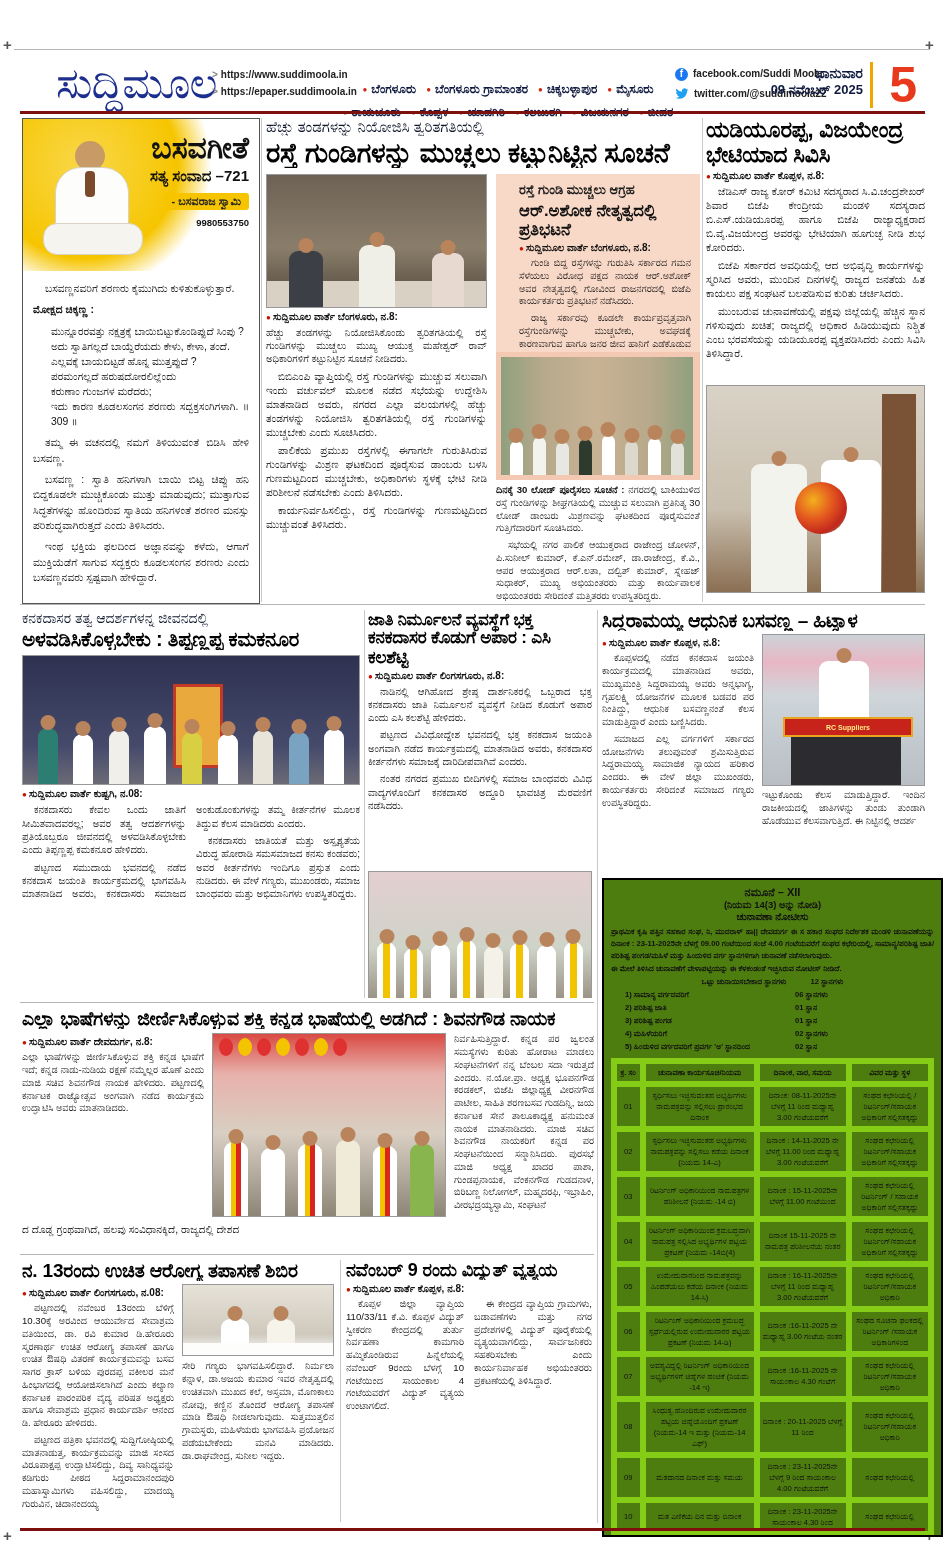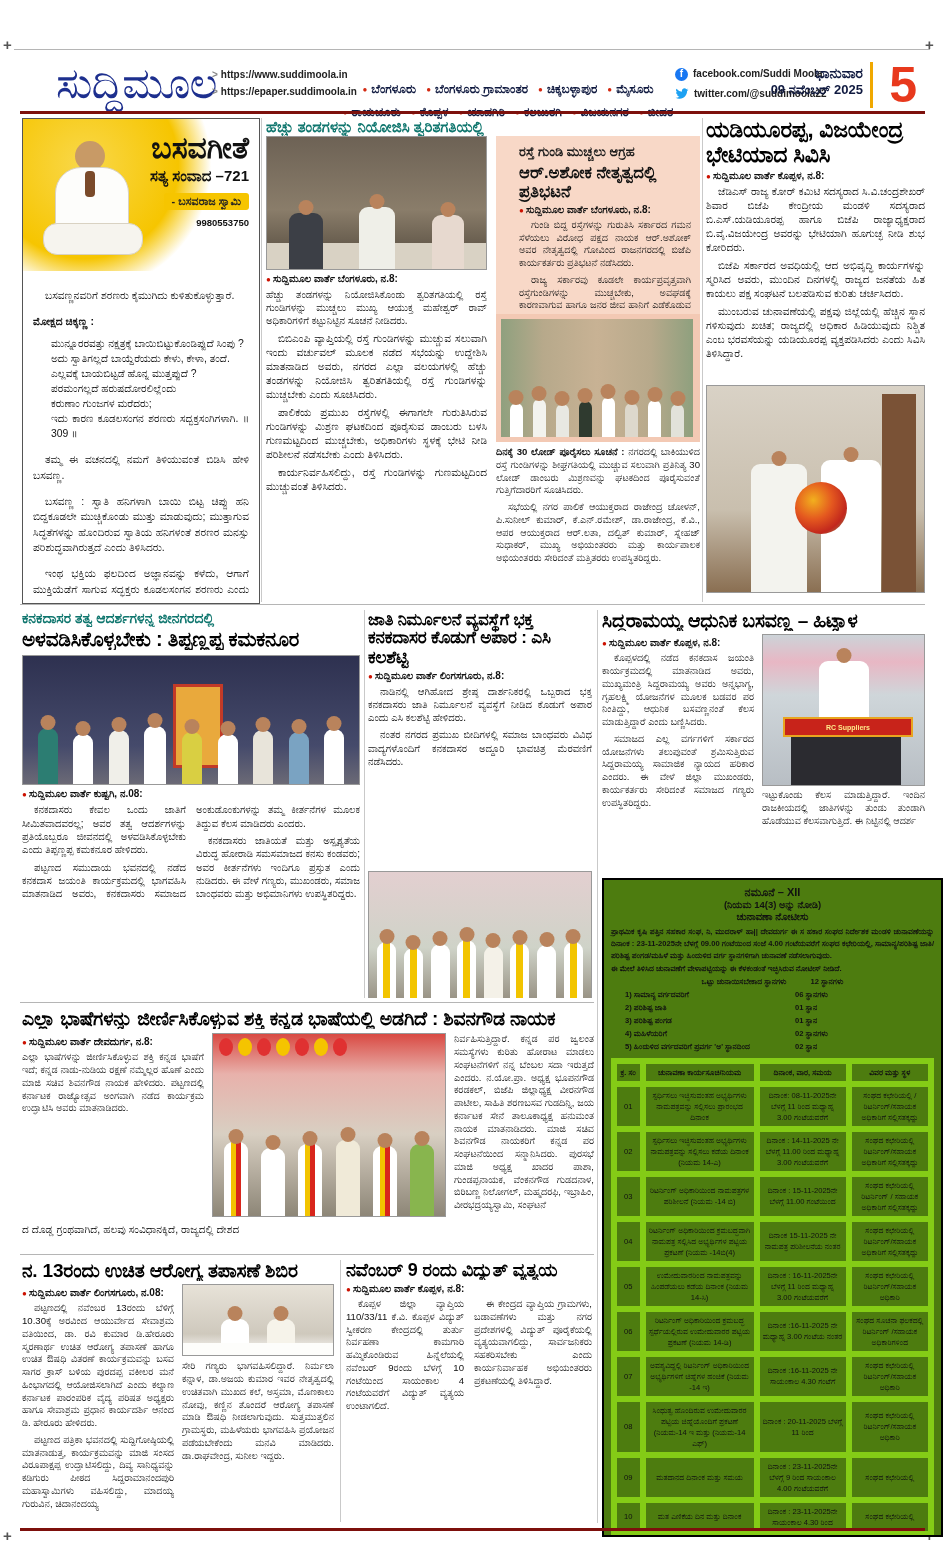--- a/index.html
+++ b/index.html
@@ -19,21 +19,21 @@
   .social-line{font-size:10px;font-weight:bold;color:#222;display:flex;align-items:center;gap:5px;line-height:2;}
   .fb-badge{display:inline-flex;width:13px;height:13px;border-radius:50%;background:#1877f2;color:#fff;
             font-size:10px;font-weight:bold;align-items:center;justify-content:center;}
   .tw-badge{display:inline-block;width:14px;height:12px;}
   .date-block{text-align:right;font-weight:bold;color:#101a40;}
   .date-day{font-size:14px;}
   .date-date{font-size:13px;}
   .page-no{font-size:50px;font-weight:bold;color:#e8391d;line-height:1;}
   .orange-bar{background:#f0a800;width:3px;}
   
-  .kicker{font-weight:bold;color:#0f766e;}
+  .kicker{font-weight:normal;color:#0f172a;}
   .headline{font-weight:bold;color:#000;line-height:1.12;letter-spacing:-0.2px;}
   .one-line{white-space:nowrap;overflow:hidden;}
   .byline{font-size:10px;font-weight:bold;color:#111;margin:3px 0;}
   .byline::before{content:"● ";color:#cc1100;font-size:8px;}
   .bt{font-size:10.5px;line-height:1.33;text-align:justify;overflow:hidden;}
   .bt p{margin:0 0 4px;text-indent:12px;}
   .bt.small{font-size:9.6px;}
   .capt{font-size:10px;line-height:1.3;text-align:justify;}
   
   .photo{position:relative;overflow:hidden;border:1px solid #999;}
@@ -48,21 +48,21 @@
   
   .basava{border:1px solid #555;background:#fff;}
   .basava-top{position:relative;height:152px;
      background:radial-gradient(circle at 26% 30%,#f9d84a 0%,#f6c500 46%,rgba(246,197,0,0) 62%);}
   .basava-title{font-size:30px;font-weight:800;color:#111;}
   .basava-sub{font-size:15px;font-weight:bold;}
   .basava-chip{display:inline-block;background:#f6c500;color:#222;font-size:11px;font-weight:bold;
                padding:2px 8px;border-radius:3px;}
   .basava-phone{font-size:9.5px;font-weight:bold;}
   .basava-body{font-size:10.6px;line-height:1.45;text-align:justify;padding:6px 10px;overflow:hidden;}
-  .basava-body p{margin:11px 0 6px;text-indent:12px;}
+  .basava-body p{margin:4px 0 6px;text-indent:12px;}
   .verse{margin:0 0 6px 18px;font-size:10.4px;line-height:1.45;}
   
   .notice{border:2px solid #000;background:#4d7c0f;padding:6px 7px;font-size:7.6px;overflow:hidden;}
   .notice-t1{text-align:center;font-weight:bold;font-size:11px;}
   .notice-t2{text-align:center;font-weight:bold;font-size:9.5px;}
   .notice-t3{text-align:center;font-weight:bold;font-size:10px;margin-bottom:3px;}
   .notice-intro{font-weight:bold;text-align:justify;line-height:1.55;margin-bottom:2px;}
   .notice-total{display:flex;justify-content:center;gap:24px;font-weight:bold;margin:2px 0;}
   .alloc{font-weight:bold;margin:0 0 4px 14px;}
   .alloc-row{display:flex;line-height:1.7;}
@@ -158,20 +158,21 @@
           <div>ಇದು ಕಾರಣ ಕೂಡಲಸಂಗನ ಶರಣರು ಸದ್ಭಕ್ತಸಂಗಿಗಳಾಗಿ.  ॥ 309 ॥</div>
         </div>
       <p>ತಮ್ಮ ಈ ವಚನದಲ್ಲಿ ನಮಗೆ ತಿಳಿಯುವಂತೆ ಬಿಡಿಸಿ ಹೇಳಿ ಬಸವಣ್ಣ.</p>
       <p>ಬಸವಣ್ಣ : ಸ್ವಾತಿ ಹನಿಗಳಾಗಿ ಬಾಯಿ ಬಿಟ್ಟ ಚಿಪ್ಪು ಹನಿ ಬಿದ್ದಕೂಡಲೇ ಮುಚ್ಚಿಕೊಂಡು ಮುತ್ತು ಮಾಡುವುದು; ಮುತ್ತಾಗುವ ಸಿದ್ಧತೆಗಳನ್ನು ಹೊಂದಿರುವ ಸ್ವಾತಿಯ ಹನಿಗಳಂತೆ ಶರಣರ ಮನಸ್ಸು ಪರಿಶುದ್ಧವಾಗಿರುತ್ತದೆ ಎಂದು ತಿಳಿಸಿದರು.</p>
       <p>ಇಂಥ ಭಕ್ತಿಯ ಫಲದಿಂದ ಅಜ್ಞಾನವನ್ನು ಕಳೆದು, ಆಗಾಗೆ ಮುಕ್ತಿಯೆಡೆಗೆ ಸಾಗುವ ಸದ್ಭಕ್ತರು ಕೂಡಲಸಂಗನ ಶರಣರು ಎಂದು ಬಸವಣ್ಣನವರು ಸ್ಪಷ್ಟವಾಗಿ ಹೇಳಿದ್ದಾರೆ.</p>
     </div>
   </div>
 
   <div class="abs" style="left:266px;top:118px;width:434px;height:484px;overflow:hidden;">
     <div class="kicker one-line" style="font-size:15px;">ಹೆಚ್ಚು ತಂಡಗಳನ್ನು ನಿಯೋಜಿಸಿ ತ್ವರಿತಗತಿಯಲ್ಲಿ</div>
+    <div class="headline one-line" style="font-size:27px;margin:2px 0 6px;">ರಸ್ತೆ ಗುಂಡಿಗಳನ್ನು ಮುಚ್ಚಲು ಕಟ್ಟುನಿಟ್ಟಿನ ಸೂಚನೆ</div>
     <div style="display:flex;gap:9px;">
 
       <div style="width:221px;">
         <div class="photo" style="width:219px;height:132px;background:linear-gradient(180deg,#6d6255 0%,#8a7d6a 55%,#4f463a 100%);">
           <div class="abs" style="left:0;bottom:0;width:100%;height:26px;background:#d9d2c4;"></div>
           <div class="crowd" style="height:70px;">
             <span class="person" style="--s:#3c3f46;width:34px;height:56px;"></span>
             <span class="person" style="--s:#efefe8;width:36px;height:62px;"></span>
             <span class="person" style="--s:#e7d9cf;width:32px;height:54px;"></span>
           </div>
@@ -236,21 +237,21 @@
       <div class="abs" style="left:88px;top:96px;width:52px;height:52px;border-radius:50%;
            background:radial-gradient(circle at 35% 35%,#f2b01e 0%,#e4581f 40%,#c2271d 70%,#7fae6b 100%);"></div>
     </div>
   </div>
 
   <div class="abs vline" style="left:261px;top:118px;height:484px;"></div>
   <div class="abs vline" style="left:702px;top:118px;height:484px;"></div>
   <div class="abs hline" style="left:20px;top:604px;width:905px;"></div>
 
   <div class="abs" style="left:22px;top:610px;width:338px;height:388px;overflow:hidden;">
-    <div class="kicker one-line" style="font-size:14px;">ಕನಕದಾಸರ ತತ್ವ ಆದರ್ಶಗಳನ್ನ ಜೀನಗರದಲ್ಲಿ</div>
+    <div class="kicker one-line" style="font-size:14px;">ಕನಕದಾಸರ ತತ್ವ ಆದರ್ಶಗಳನ್ನ ಜೀವನದಲ್ಲಿ</div>
     <div class="headline one-line" style="font-size:20px;margin:1px 0 5px;">ಅಳವಡಿಸಿಕೊಳ್ಳಬೇಕು : ತಿಪ್ಪಣ್ಣಪ್ಪ ಕಮಕನೂರ</div>
     <div class="photo" style="width:336px;height:128px;background:linear-gradient(180deg,#2e3150 0%,#454a6b 70%,#6b6a76 100%);">
       <div class="abs" style="left:150px;top:28px;width:44px;height:78px;background:#e9a93c;border:3px solid #c23a27;"></div>
       <div class="crowd" style="height:62px;">
         <span class="person" style="--s:#2c7d72;width:20px;height:56px;"></span>
         <span class="person" style="--s:#fff;width:20px;height:50px;"></span>
         <span class="person" style="--s:#f0efe9;width:20px;height:54px;"></span>
         <span class="person" style="--s:#ffffff;width:22px;height:58px;"></span>
         <span class="person" style="--s:#d9cf42;width:20px;height:52px;"></span>
         <span class="person" style="--s:#fff;width:20px;height:50px;"></span>
@@ -266,20 +267,21 @@
       <p>ಕನಕದಾಸರು ಜಾತಿಯತೆ ಮತ್ತು ಅಸ್ಪೃಶ್ಯತೆಯ ವಿರುದ್ಧ ಹೋರಾಡಿ ಸಮಸಮಾಜದ ಕನಸು ಕಂಡವರು; ಅವರ ಕೀರ್ತನೆಗಳು ಇಂದಿಗೂ ಪ್ರಸ್ತುತ ಎಂದು ನುಡಿದರು. ಈ ವೇಳೆ ಗಣ್ಯರು, ಮುಖಂಡರು, ಸಮಾಜ ಬಾಂಧವರು ಮತ್ತು ಅಭಿಮಾನಿಗಳು ಉಪಸ್ಥಿತರಿದ್ದರು.</p>
     </div>
   </div>
 
   <div class="abs" style="left:368px;top:610px;width:224px;height:388px;overflow:hidden;">
     <div class="headline" style="font-size:16.5px;">ಜಾತಿ ನಿರ್ಮೂಲನೆ ವ್ಯವಸ್ಥೆಗೆ ಭಕ್ತ</div>
     <div class="headline" style="font-size:17px;">ಕನಕದಾಸರ ಕೊಡುಗೆ ಅಪಾರ : ಎಸಿ ಕಲಶೆಟ್ಟಿ</div>
     <div class="byline">ಸುದ್ದಿಮೂಲ ವಾರ್ತೆ ಲಿಂಗಸಗೂರು, ನ.8:</div>
     <div class="bt" style="height:186px;font-size:10px;">
       <p>ನಾಡಿನಲ್ಲಿ ಆಗಿಹೋದ ಶ್ರೇಷ್ಠ ದಾರ್ಶನಿಕರಲ್ಲಿ ಒಬ್ಬರಾದ ಭಕ್ತ ಕನಕದಾಸರು ಜಾತಿ ನಿರ್ಮೂಲನೆ ವ್ಯವಸ್ಥೆಗೆ ನೀಡಿದ ಕೊಡುಗೆ ಅಪಾರ ಎಂದು ಎಸಿ ಕಲಶೆಟ್ಟಿ ಹೇಳಿದರು.</p>
+      <p>ಪಟ್ಟಣದ ವಿವಿಧೋದ್ದೇಶ ಭವನದಲ್ಲಿ ಭಕ್ತ ಕನಕದಾಸ ಜಯಂತಿ ಅಂಗವಾಗಿ ನಡೆದ ಕಾರ್ಯಕ್ರಮದಲ್ಲಿ ಮಾತನಾಡಿದ ಅವರು, ಕನಕದಾಸರ ಕೀರ್ತನೆಗಳು ಸಮಾಜಕ್ಕೆ ದಾರಿದೀಪವಾಗಿವೆ ಎಂದರು.</p>
       <p>ನಂತರ ನಗರದ ಪ್ರಮುಖ ಬೀದಿಗಳಲ್ಲಿ ಸಮಾಜ ಬಾಂಧವರು ವಿವಿಧ ವಾದ್ಯಗಳೊಂದಿಗೆ ಕನಕದಾಸರ ಅದ್ದೂರಿ ಭಾವಚಿತ್ರ ಮೆರವಣಿಗೆ ನಡೆಸಿದರು.</p>
     </div>
     <div class="photo" style="width:222px;height:126px;background:linear-gradient(180deg,#e3cfd0 0%,#cfd3c8 60%,#9a9486 100%);">
       <div class="crowd" style="height:64px;">
         <span class="person" style="--s:linear-gradient(90deg,#fff 30%,#f2c400 30% 70%,#fff 70%);width:19px;height:56px;"></span>
         <span class="person" style="--s:linear-gradient(90deg,#fff 30%,#f2c400 30% 70%,#fff 70%);width:19px;height:50px;"></span>
         <span class="person" style="--s:#fff;width:19px;height:54px;"></span>
         <span class="person" style="--s:linear-gradient(90deg,#fff 30%,#f2c400 30% 70%,#fff 70%);width:19px;height:58px;"></span>
         <span class="person" style="--s:#f4f1e8;width:19px;height:52px;"></span>
         <span class="person" style="--s:linear-gradient(90deg,#fff 30%,#f2c400 30% 70%,#fff 70%);width:19px;height:55px;"></span>

